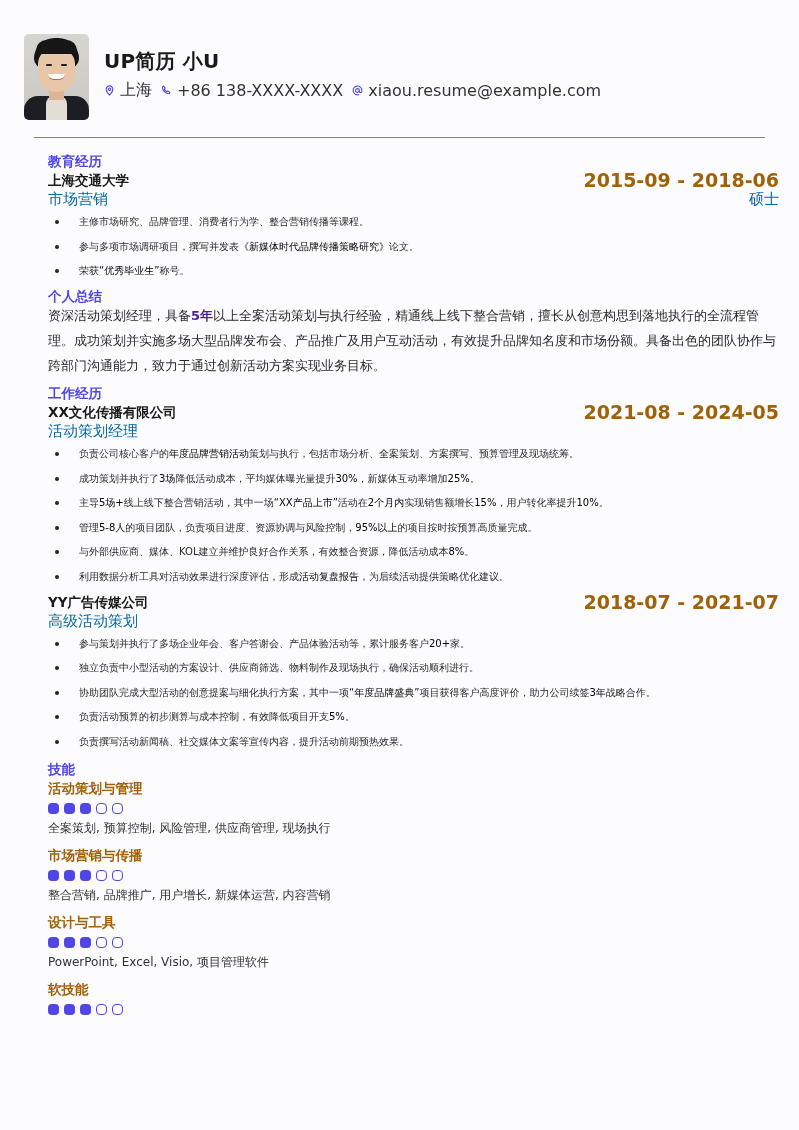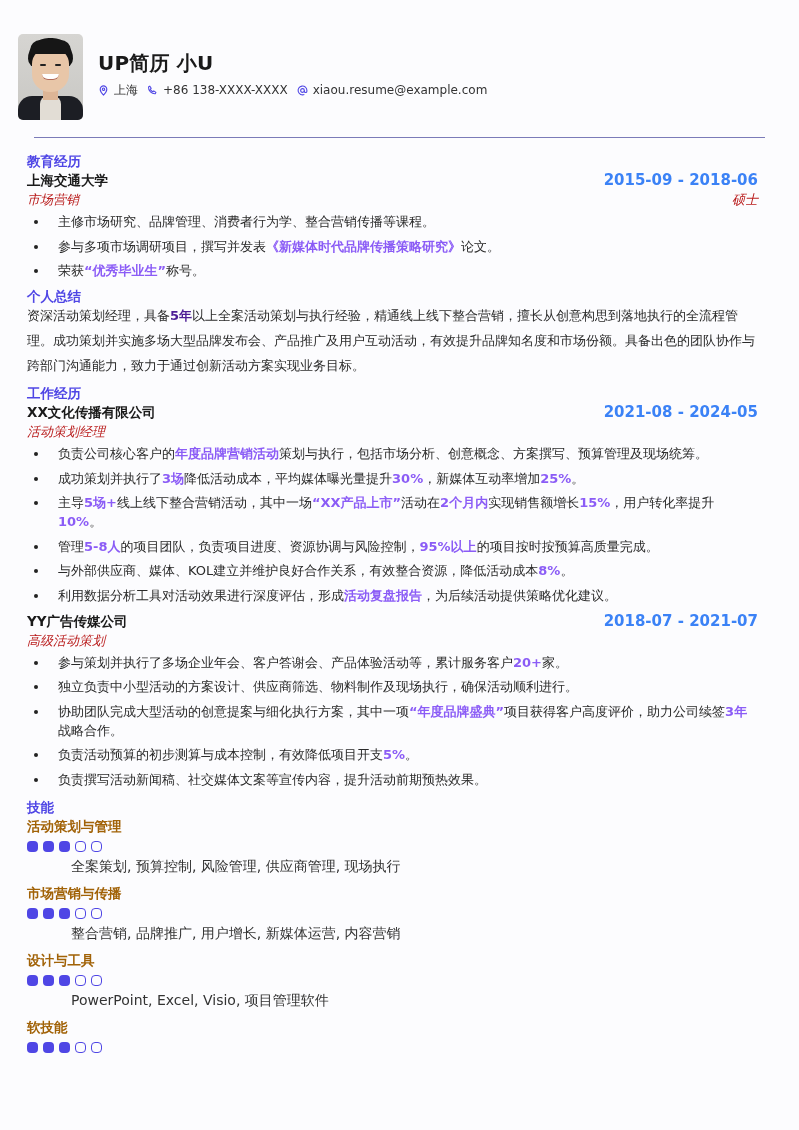--- a/index.html
+++ b/index.html
@@ -1,58 +1,58 @@
 <!DOCTYPE html>
 <html><head>
 <meta charset="utf-8">
 <style>
   * { box-sizing: border-box; margin: 0; padding: 0; }
   html, body { width: 799px; height: 1130px; background: #fcfcfe; overflow: hidden; }
   body { font-family: "DejaVu Sans", "Liberation Sans", sans-serif; color: #222; font-size: 13px; }
   .page { position: relative; width: 799px; height: 1130px; padding: 0 34px; }
 
-  .header { position: absolute; left: 18px; top: 34px; display: flex; align-items: center; justify-content: center; }
+  .header { position: absolute; left: 24px; top: 34px; display: flex; align-items: center; justify-content: center; }
   .avatar { width: 65px; height: 86px; border-radius: 5px; background: linear-gradient(180deg, #d6d5d2 0%, #c8c7c3 100%); position: relative; overflow: hidden; }
   .avatar .hair { position: absolute; left: 10px; top: 4px; width: 45px; height: 30px; background: #141414; border-radius: 22px 22px 10px 10px; }
   .avatar .face { position: absolute; left: 14px; top: 14px; width: 37px; height: 44px; background: #e8c6a8; border-radius: 16px 16px 18px 18px; }
   .avatar .hair2 { position: absolute; left: 12px; top: 6px; width: 41px; height: 14px; background: #161616; border-radius: 18px 18px 6px 6px; }
   .avatar .smile { position: absolute; left: 24px; top: 40px; width: 17px; height: 6px; background: #fff; border-radius: 0 0 8px 8px; border-bottom: 1px solid #b06a5a; }
   .avatar .eye { position: absolute; top: 30px; width: 6px; height: 2px; background: #222; border-radius: 2px; }
   .avatar .eye.l { left: 22px; } .avatar .eye.r { left: 37px; }
   .avatar .shirt { position: absolute; left: 0; top: 62px; width: 65px; height: 26px; background: #1c1e24; border-radius: 14px 14px 0 0; }
   .avatar .tee { position: absolute; left: 22px; top: 62px; width: 21px; height: 26px; background: #e2ddd5; border-radius: 8px 8px 0 0; }
   .avatar .neck { position: absolute; left: 25px; top: 54px; width: 15px; height: 12px; background: #dcb596; }
 
   .header-info { margin-left: 15px; }
   .name { font-size: 20px; font-weight: bold; color: #1a1a1a; letter-spacing: 0.2px; line-height: 26px; margin-top: -6px; }
-  .contacts { display: flex; align-items: center; margin-top: 6px; font-size: 12px; color: #333; }
+  .contacts { display: flex; align-items: center; margin-top: 6px; font-size: 16px; color: #333; }
   .contact { display: flex; align-items: center; margin-right: 9px; }
   .contact svg { width: 11px; height: 11px; margin-right: 5px; }
 
   .divider { position: absolute; left: 34px; top: 137px; width: 731px; height: 1px; background: #7b7bb8; }
 
-  .content { position: absolute; left: 27px; top: 152px; width: 731px; }
+  .content { position: absolute; left: 48px; top: 152px; width: 731px; }
   .section-title { color: #4f46e5; font-size: 13.5px; font-weight: bold; line-height: 19px; }
   .row { display: flex; justify-content: space-between; line-height: 19px; }
   .org { font-weight: bold; font-size: 13.5px; color: #1a1a1a; text-align: right; }
-  .date { font-weight: bold; font-size: 15px; color: #3b82f6; margin-left: 12px; }
-  .sub { font-size: 13px; color: #b91c1c; line-height: 19px; font-style: italic; }
+  .date { font-weight: bold; font-size: 19px; color: #a16207; margin-left: 12px; }
+  .sub { font-size: 15px; color: #0369a1; line-height: 19px; }
   ul.bullets { list-style: none; margin-top: 3px; }
-  ul.bullets li { position: relative; padding-left: 31px; font-size: 13px; line-height: 19px; margin-bottom: 5.5px; color: #2a2a2a; }
+  ul.bullets li { position: relative; padding-left: 31px; font-size: 10px; line-height: 19px; margin-bottom: 5.5px; color: #2a2a2a; }
   ul.bullets li::before { content: ""; position: absolute; left: 7px; top: 8px; width: 4px; height: 4px; border-radius: 50%; background: #222; }
-  ul.bullets li b { font-weight: bold; color: #8b5cf6; text-align: center; }
+  ul.bullets li b { font-weight: normal; color: #000000; text-align: center; }
   .paragraph { font-size: 13px; line-height: 25px; color: #2a2a2a; }
   .paragraph b { font-weight: bold; color: #4c1d95; }
 
   .skill-name { font-weight: bold; font-size: 13.5px; color: #a16207; line-height: 19px; }
   .dots { display: flex; margin-top: 5px; margin-bottom: 4px; height: 13px; }
   .dot { width: 11px; height: 11px; border-radius: 4px; margin-right: 5px; }
   .dot.on { background: #4f46e5; }
   .dot.off { border: 1.8px solid #4f46e5; background: transparent; }
-  .skill-detail { font-size: 14px; color: #333; line-height: 17px; margin-left: 44px; }
+  .skill-detail { font-size: 12px; color: #333; line-height: 17px; }
 </style>
 </head>
 <body>
 
 <div class="page">
 
   <div class="header">
     <div class="avatar">
       <div class="shirt"></div>
         <div class="tee"></div>
@@ -120,21 +120,21 @@
     <section style="margin-top:6px;">
       <div class="section-title">工作经历</div>
 
       <div>
         <div class="row">
           <span class="org">XX文化传播有限公司</span>
           <span class="date">2021-08 - 2024-05</span>
         </div>
         <div class="sub">活动策划经理</div>
         <ul class="bullets">
-            <li><span>负责公司核心客户的</span><b>年度品牌营销活动</b><span>策划与执行，包括市场分析、创意概念、方案撰写、预算管理及现场统筹。</span></li>
+            <li><span>负责公司核心客户的</span><b>年度品牌营销活动</b><span>策划与执行，包括市场分析、全案策划、方案撰写、预算管理及现场统筹。</span></li>
             <li><span>成功策划并执行了</span><b>3场</b><span>降低活动成本，平均媒体曝光量提升</span><b>30%</b><span>，新媒体互动率增加</span><b>25%</b><span>。</span></li>
             <li><span>主导</span><b>5场+</b><span>线上线下整合营销活动，其中一场</span><b>“XX产品上市”</b><span>活动在</span><b>2个月内</b><span>实现销售额增长</span><b>15%</b><span>，用户转化率提升</span><b>10%</b><span>。</span></li>
             <li><span>管理</span><b>5-8人</b><span>的项目团队，负责项目进度、资源协调与风险控制，</span><b>95%以上</b><span>的项目按时按预算高质量完成。</span></li>
             <li><span>与外部供应商、媒体、KOL建立并维护良好合作关系，有效整合资源，降低活动成本</span><b>8%</b><span>。</span></li>
             <li><span>利用数据分析工具对活动效果进行深度评估，形成</span><b>活动复盘报告</b><span>，为后续活动提供策略优化建议。</span></li>
           </ul>
       </div>
 
       <div style="margin-top:7px;">
         <div class="row">

